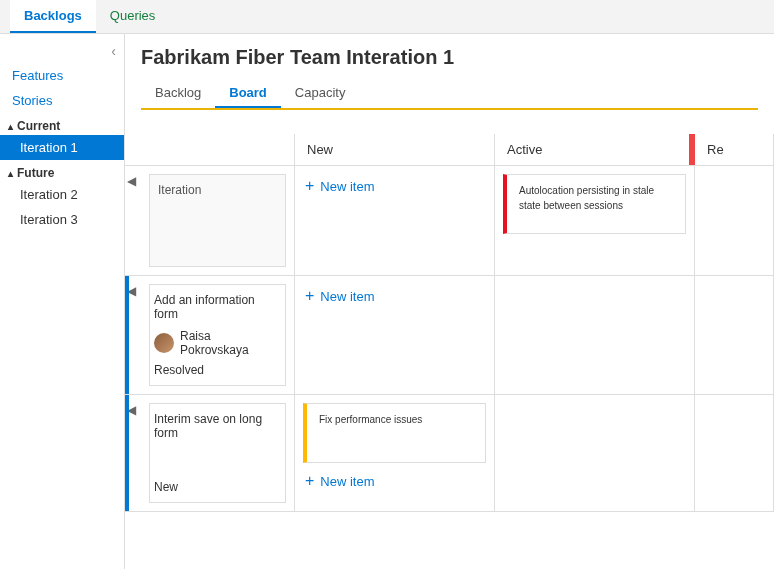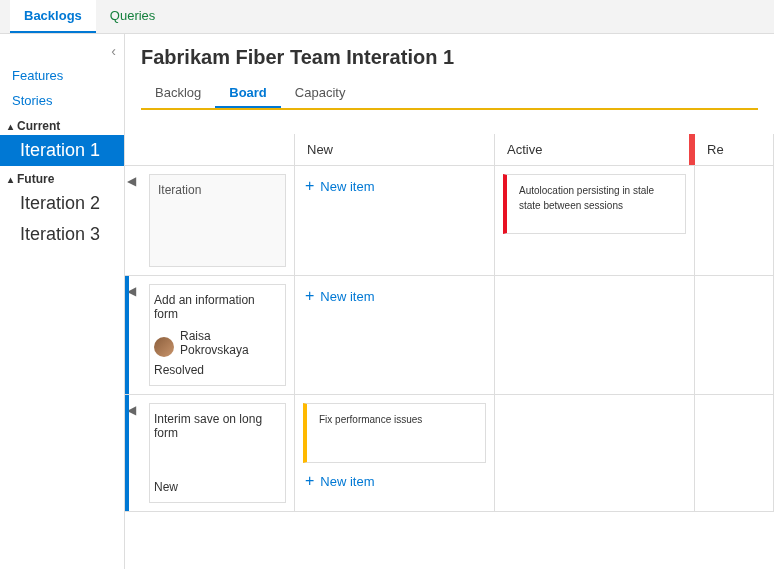--- a/index.html
+++ b/index.html
@@ -14,21 +14,21 @@
 
     
     .main { display: flex; flex: 1; overflow: hidden; }
 
     
     .sidebar { width: 125px; border-right: 1px solid #ddd; background: #fff; padding-top: 5px; flex-shrink: 0; }
     .sidebar-collapse { text-align: right; padding: 4px 8px; color: #888; cursor: pointer; font-size: 14px; }
     .sidebar-link { display: block; padding: 5px 12px; color: #0078d4; cursor: pointer; font-size: 13px; text-decoration: none; }
     .sidebar-section { padding: 6px 8px 2px 8px; font-size: 12px; color: #333; font-weight: 600; display: flex; align-items: center; gap: 4px; }
     .sidebar-section .triangle { font-size: 10px; }
-    .sidebar-item { display: block; padding: 5px 12px 5px 20px; cursor: pointer; color: #333; font-size: 18px; }
+    .sidebar-item { display: block; padding: 5px 12px 5px 20px; cursor: pointer; color: #333; font-size: 13px; }
     .sidebar-item.selected { background: #0078d4; color: #fff; }
 
     
     .content { flex: 1; display: flex; flex-direction: column; overflow: hidden; }
     .content-header { padding: 12px 16px 0 16px; }
     .content-title { font-size: 20px; font-weight: 700; color: #333; margin-bottom: 10px; }
     .content-tabs { display: flex; gap: 0; border-bottom: 2px solid #eab308; }
     .content-tab { padding: 6px 14px; cursor: pointer; font-size: 13px; color: #0078d4; border-bottom: 2px solid transparent; }
     .content-tab.active { border-bottom: 2px solid #0078d4; color: #0078d4; font-weight: 600; }
     .content-tab:not(.active) { color: #555; }
@@ -54,21 +54,21 @@
     .plus-icon { font-size: 16px; line-height: 1; }
 
     
     .work-card { background: #fff; border: 1px solid #ddd; padding: 8px 8px 8px 12px; font-size: 12px; color: #333; position: relative; min-height: 60px; }
     .work-card.red-accent { border-left: 4px solid #e81123; }
     .work-card.yellow-accent { border-left: 4px solid #ffb900; }
     .work-card .card-title { font-size: 10px; color: #333; line-height: 1.4; }
 
     .unparented-card { background: #f9f9f9; border: 1px solid #ddd; padding: 8px; font-size: 12px; color: #555; min-height: 70px; margin-left: 16px; flex: 1; }
 
-    .row-with-assignee { display: flex; align-items: flex-end; gap: 6px; margin-top: 4px; }
+    .row-with-assignee { display: flex; align-items: center; gap: 6px; margin-top: 4px; }
     .avatar-small { width: 20px; height: 20px; background: #8b6914; border-radius: 50%; overflow: hidden; flex-shrink: 0; }
   </style>
 </head>
 <body>
 
 <div class="app">
 
   <div class="top-tabs">
     <div class="top-tab active">Backlogs</div>
     <div class="top-tab">Queries</div>

